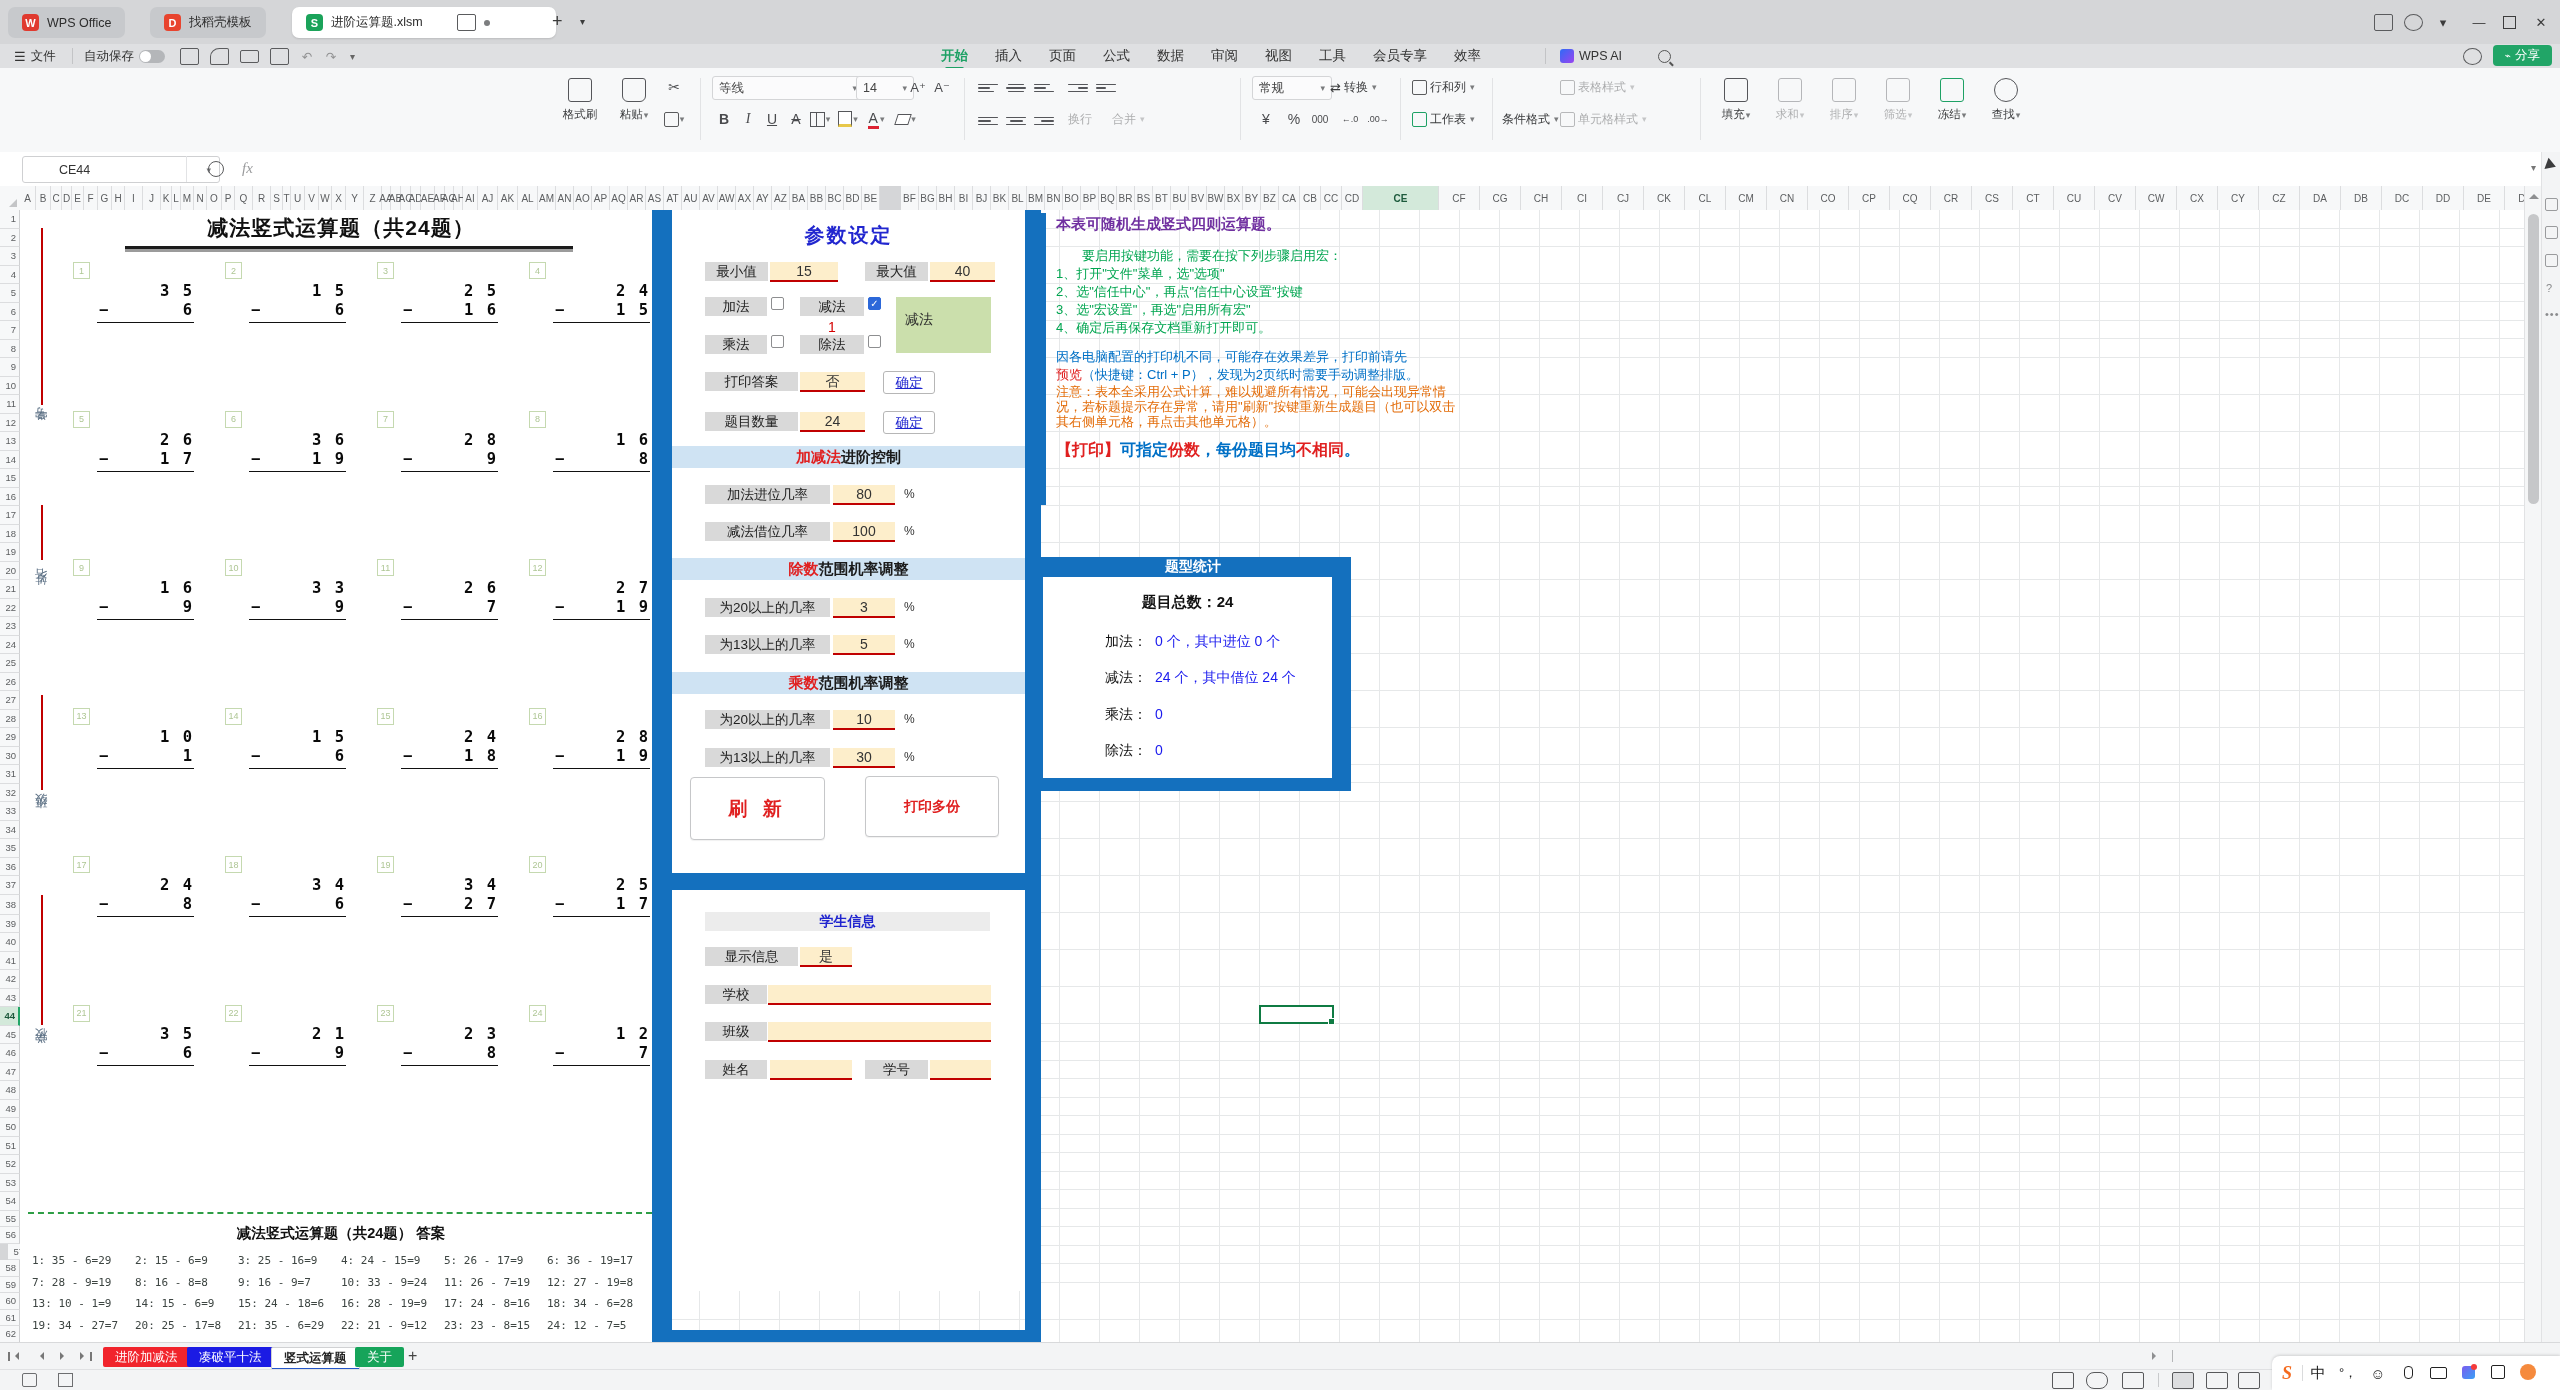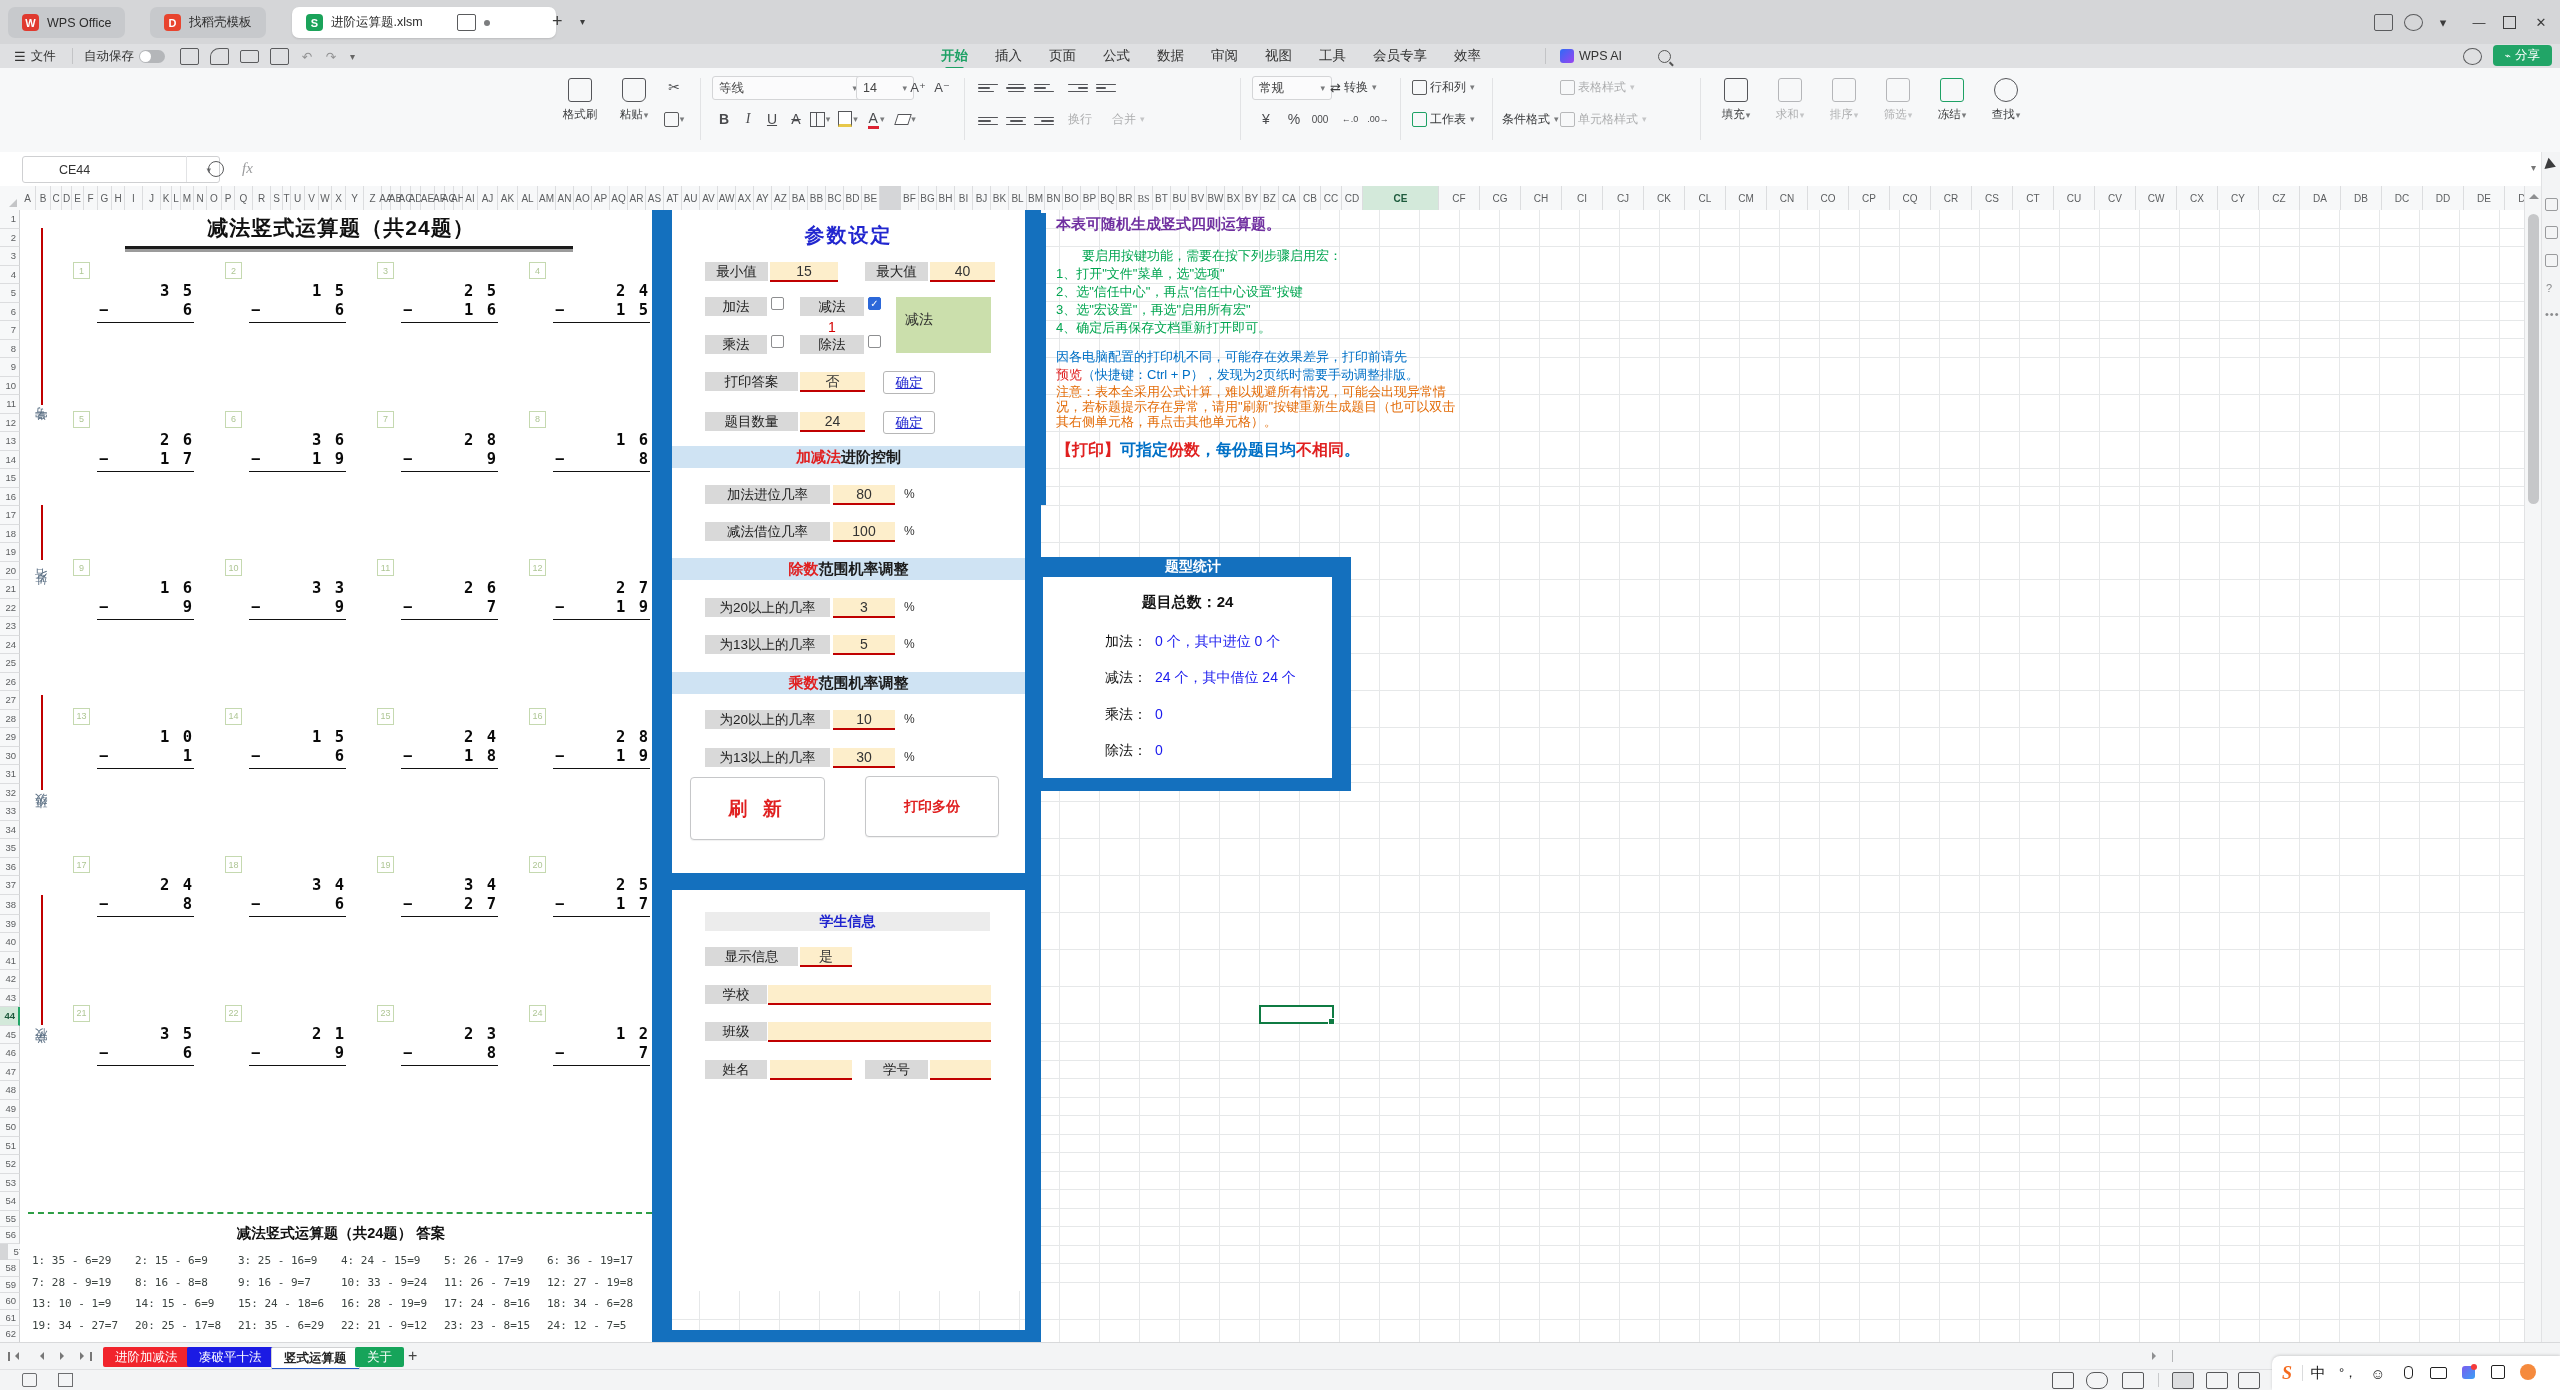--- a/index.html
+++ b/index.html
@@ -456,21 +456,21 @@
       <div class="colh" style="width: 17px;">BI</div>
       <div class="colh" style="width: 17px;">BJ</div>
       <div class="colh" style="width: 17px;">BK</div>
       <div class="colh" style="width: 17px;">BL</div>
       <div class="colh" style="width: 17px;">BM</div>
       <div class="colh" style="width: 17px;">BN</div>
       <div class="colh" style="width: 17px;">BO</div>
       <div class="colh" style="width: 17px;">BP</div>
       <div class="colh" style="width: 17px;">BQ</div>
       <div class="colh" style="width: 17px;">BR</div>
-      <div class="colh" style="width: 17px; font-family: Liberation Serif, serif;">BS</div>
+      <div class="colh" style="width: 17px;">BS</div>
       <div class="colh" style="width: 17px;">BT</div>
       <div class="colh" style="width: 17px;">BU</div>
       <div class="colh" style="width: 17px;">BV</div>
       <div class="colh" style="width: 17px;">BW</div>
       <div class="colh" style="width: 17px;">BX</div>
       <div class="colh" style="width: 17px;">BY</div>
       <div class="colh" style="width: 17px;">BZ</div>
       <div class="colh" style="width: 20px;">CA</div>
       <div class="colh" style="width: 20px;">CB</div>
       <div class="colh" style="width: 20px;">CC</div>

